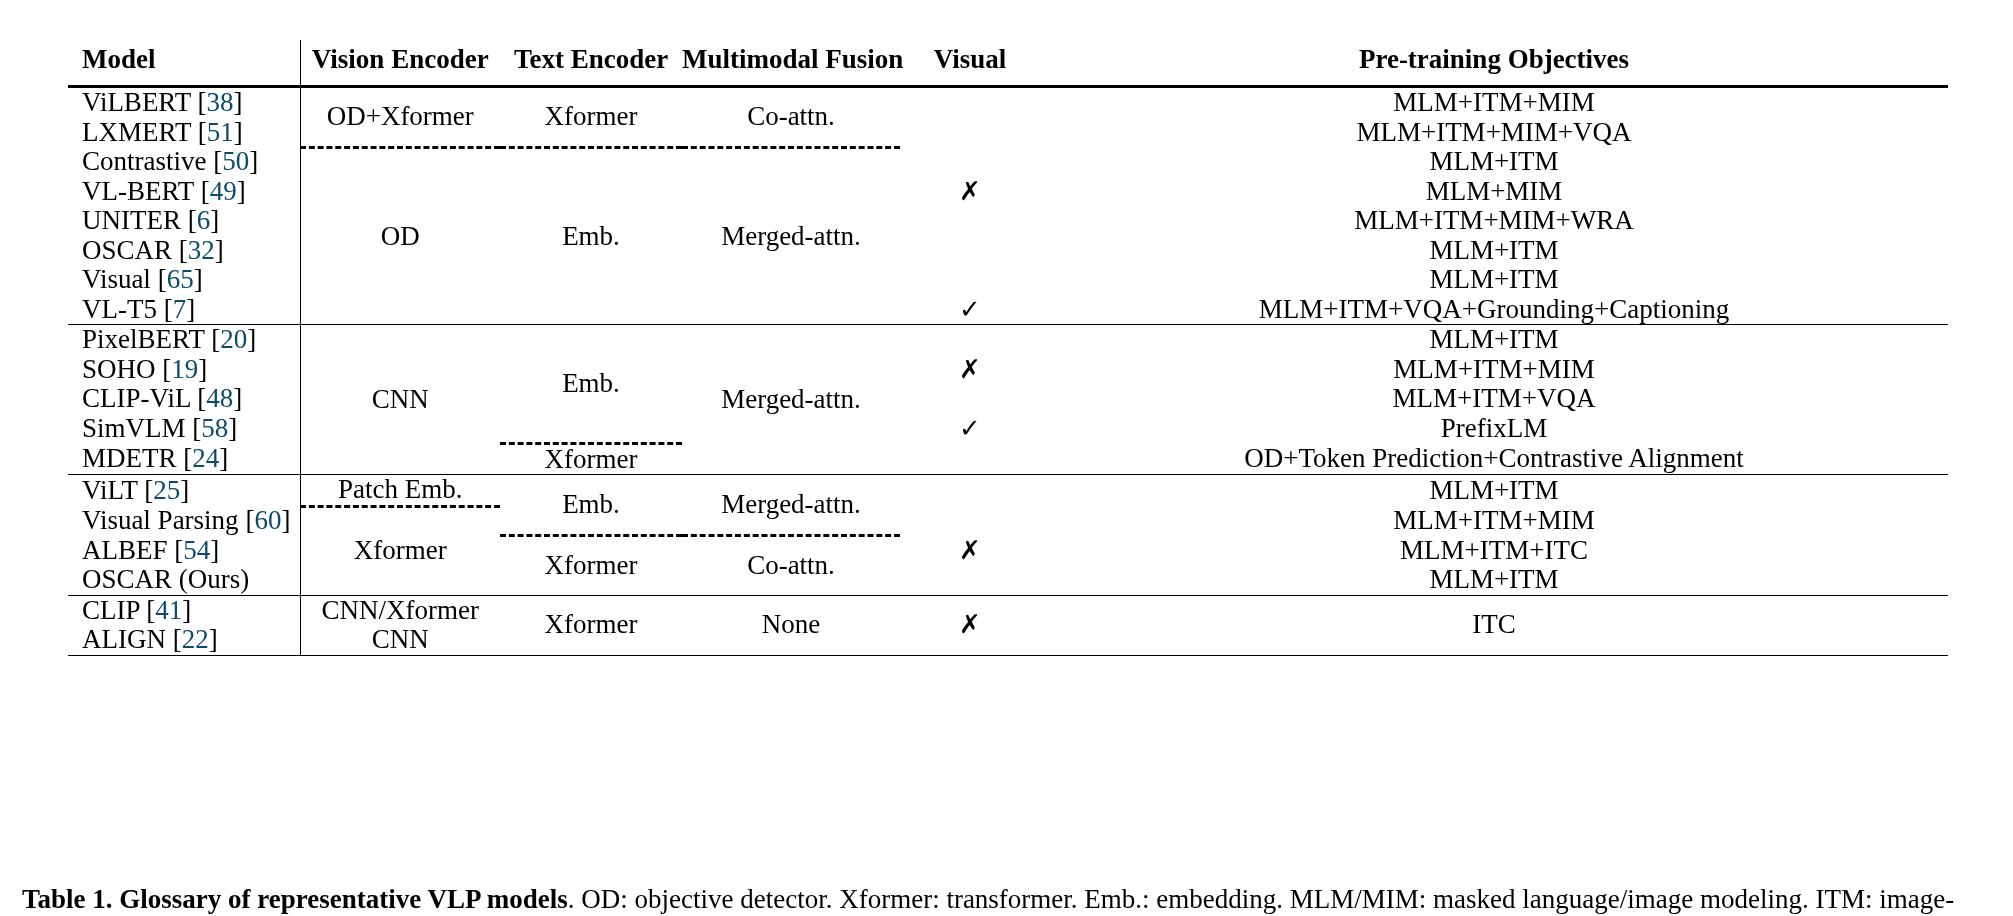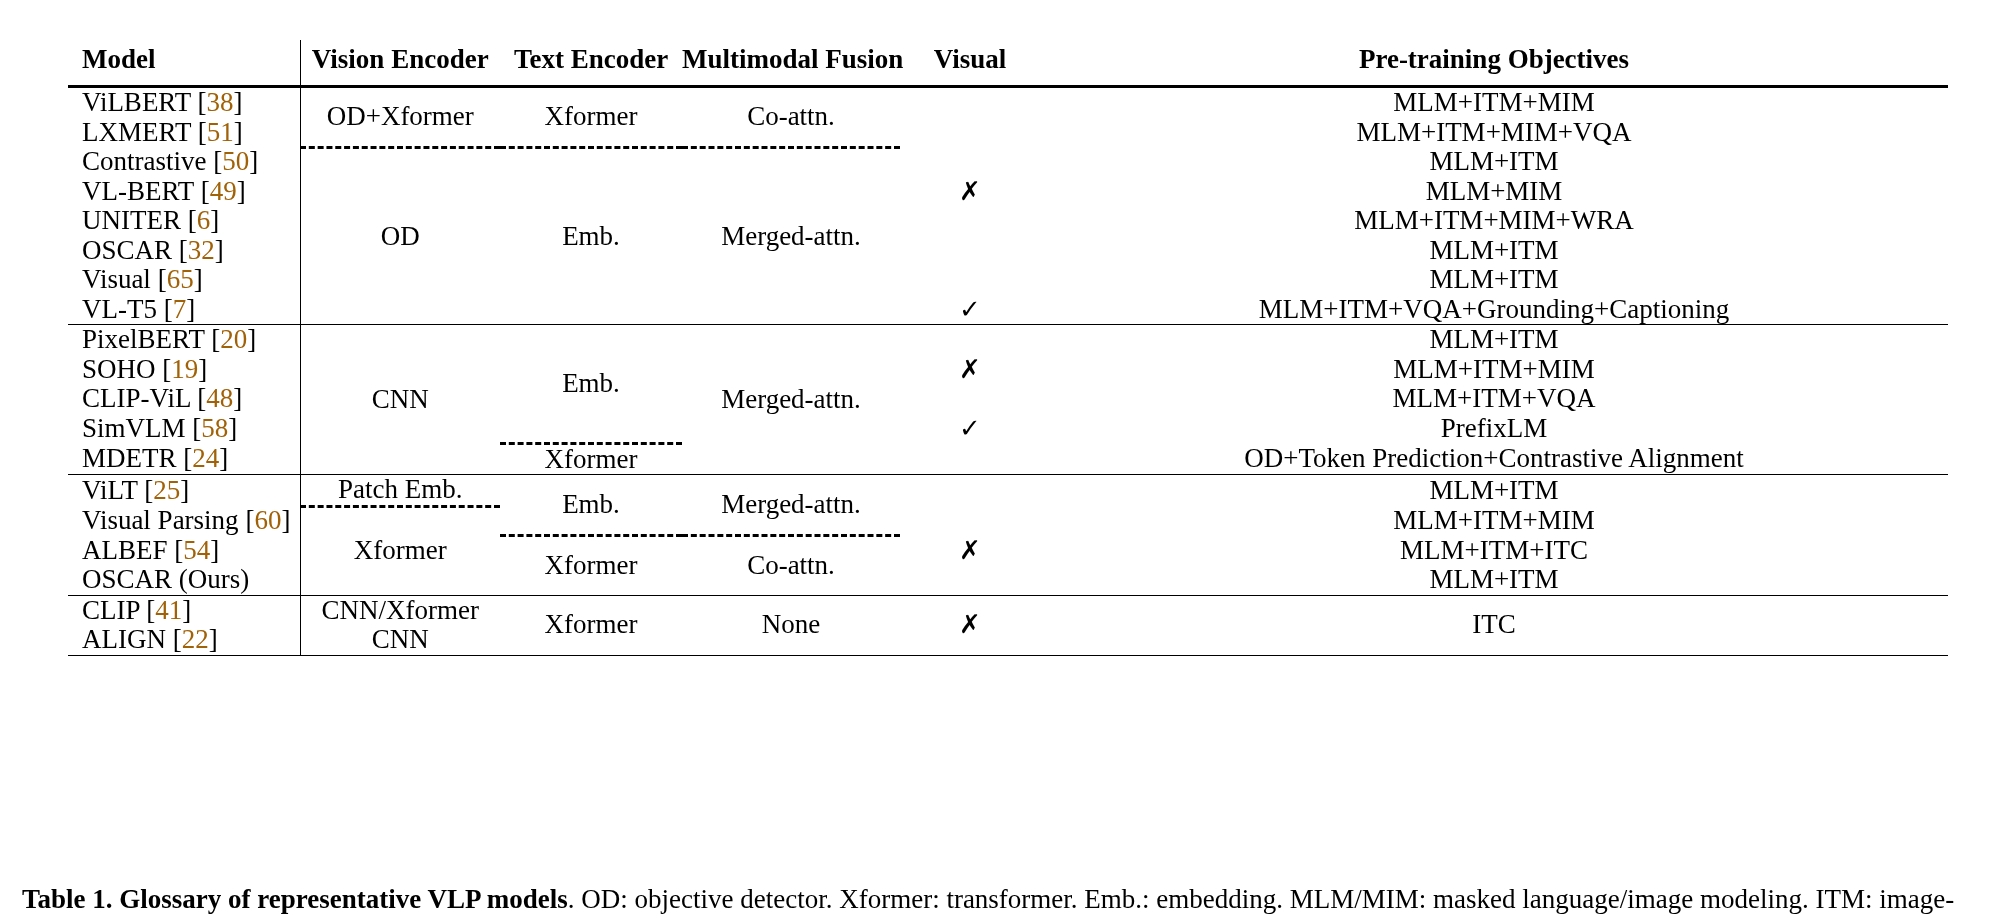--- a/index.html
+++ b/index.html
@@ -52,21 +52,21 @@
 
   
   .rule-top   { border-bottom:3.5px solid #000; }
   .rule-mid   { border-bottom:1.6px solid #000; }
   .rule-bottom{ border-bottom:1.6px solid #000; }
 
   
   .vsep{ border-right:1.6px solid #000; }
 
   
-  .cite{ color:#a16207; }
+  .cite{ color:#0c4a6e; }
 
   
   .sc{ font-variant:small-caps; }
 
   
   .mark{
     font-family:"DejaVu Sans",sans-serif;
     font-size:26px;
     line-height:1;
     font-weight:700;

